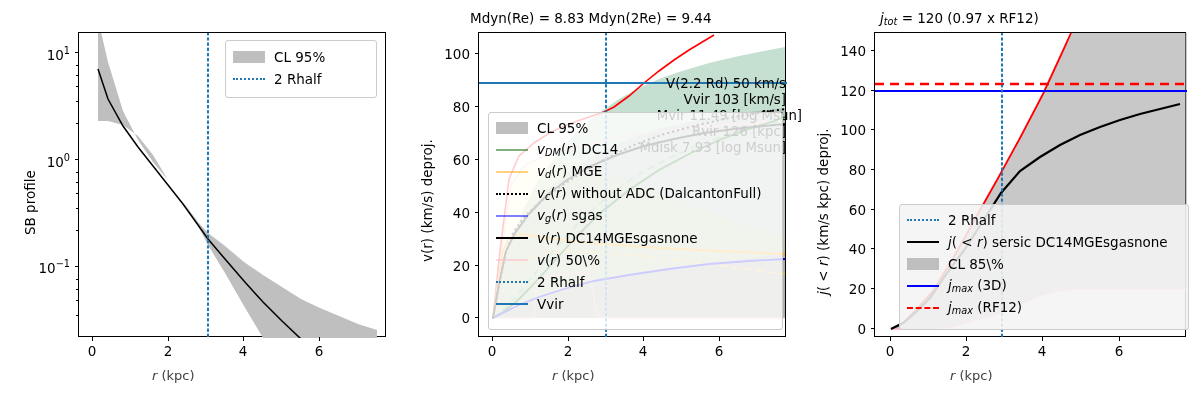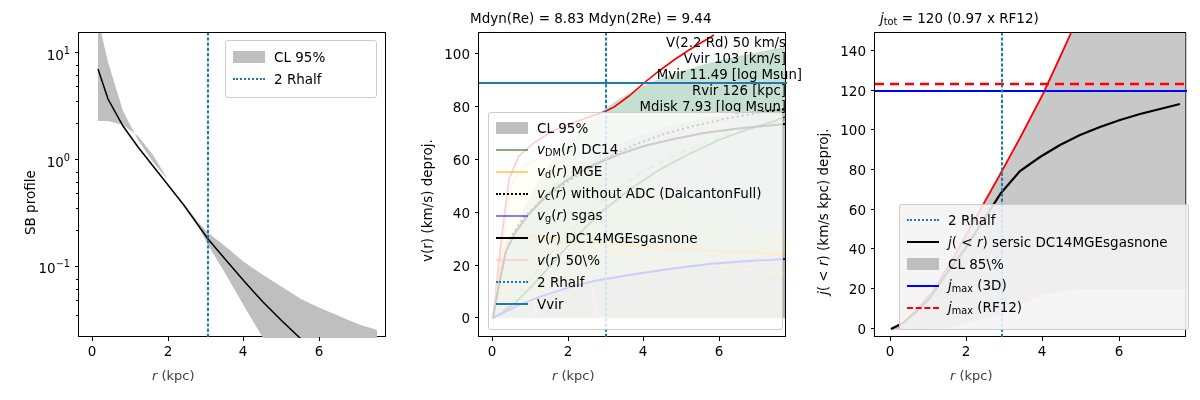--- a/index.html
+++ b/index.html
@@ -17,24 +17,24 @@
   .tickmark-y{position:absolute;height:1px;width:3.5px;background:#000;}
   .tickmark-y.minor{width:2px;}
   .legend{position:absolute;box-sizing:border-box;border:0.8px solid #cccccc;
           border-radius:3px;background:rgba(255,255,255,0.80);}
   .legend.solidbg{background:rgba(244,244,244,0.88);}
   .legend-row{display:flex;align-items:center;height:22px;}
   .lg-key{width:34px;min-width:34px;height:18px;position:relative;margin-right:8px;}
   .lg-label{font-size:13.5px;color:#000;white-space:nowrap;}
   .keyline{position:absolute;left:1px;right:1px;top:50%;transform:translateY(-50%);}
   .keypatch{position:absolute;left:1px;right:1px;top:3px;bottom:3px;}
-  .annot{position:absolute;font-size:13.3px;color:#000;white-space:nowrap;text-align:right;}
+  .annot{position:absolute;font-size:13.3px;color:#000;white-space:nowrap;text-align:right;margin-top:41px;}
   svg{position:absolute;left:0;top:0;overflow:visible;}
   .it{font-style:italic;}
-  .sub{font-size:0.72em;vertical-align:-0.22em;}
+  .sub{font-size:0.72em;vertical-align:-0.22em;font-style:italic;}
 </style>
 </head>
 <body>
 
 <div id="figure">
 
   <div class="panel" style="left:0;width:400px;">
 
     <div class="ylabel" style="left:22px;top:235px;">SB profile</div>
 

